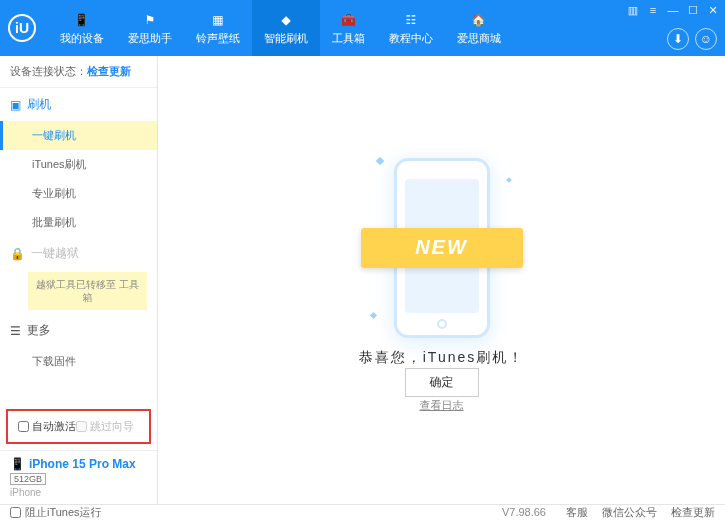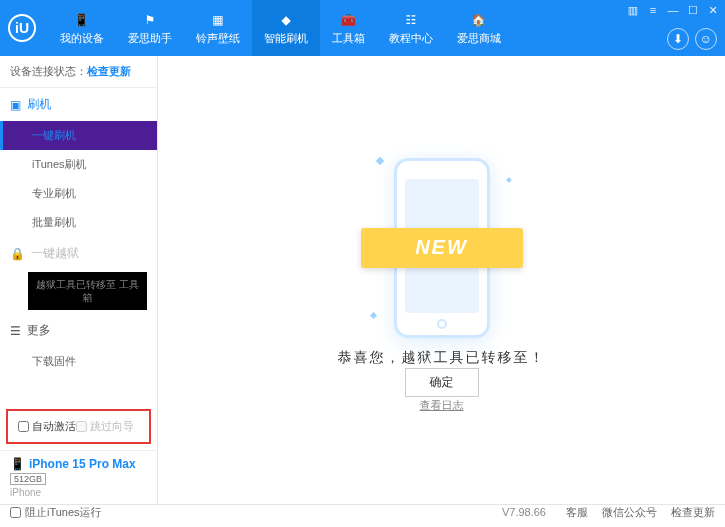--- a/index.html
+++ b/index.html
@@ -27,22 +27,22 @@
 .body-area { display: flex; height: 448px; }
 .sidebar { width: 158px; border-right: 1px solid #e5e5e5; display: flex; flex-direction: column; }
 .status-bar { padding: 8px 10px; font-size: 11px; color: #666; border-bottom: 1px solid #eee; }
 .status-bar .mode { color: #1b8bf6; font-weight: bold; }
 
 .side-menu { flex: 1; overflow: auto; }
 .menu-header { display: flex; align-items: center; gap: 6px; padding: 8px 10px; color: #555; font-size: 12px; cursor: pointer; }
 .menu-header.primary { color: #1b8bf6; position: relative; }
 .menu-header.locked { color: #bbb; }
 .submenu-item { padding: 7px 10px 7px 32px; font-size: 11px; color: #666; cursor: pointer; }
-.submenu-item.active { background: #4c1d95; color: #1b8bf6; border-left: 3px solid #1b8bf6; padding-left: 29px; }
-.submenu-box { margin: 2px 10px 4px 28px; padding: 6px 8px; background: #000000; font-size: 10px; color: #888; text-align: center; line-height: 1.3; }
+.submenu-item.active { background: #fef9c3; color: #1b8bf6; border-left: 3px solid #1b8bf6; padding-left: 29px; }
+.submenu-box { margin: 2px 10px 4px 28px; padding: 6px 8px; background: #fef9c3; font-size: 10px; color: #888; text-align: center; line-height: 1.3; }
 
 .checkbox-row { border: 2px solid #e53935; padding: 8px 10px; margin: 4px 6px 6px; display: flex; font-size: 11px; color: #444; }
 .checkbox-row label { display: flex; align-items: center; gap: 3px; }
 .checkbox-row .disabled { color: #bbb; }
 
 .device-info { padding: 6px 10px; border-top: 1px solid #eee; }
 .device-name { color: #1b8bf6; font-size: 12px; font-weight: bold; display: flex; align-items: center; gap: 4px; }
 .device-storage { display: inline-block; border: 1px solid #aaa; font-size: 9px; padding: 0 3px; color: #666; margin-top: 2px; }
 .device-type { font-size: 10px; color: #aaa; margin-top: 2px; }
 
@@ -172,21 +172,21 @@
     <div class="phone-illust">
       <div class="sparkle" style="top:10px;left:10px"></div>
       <div class="sparkle" style="top:30px;right:6px;width:4px;height:4px"></div>
       <div class="sparkle" style="bottom:30px;left:4px;width:5px;height:5px"></div>
       <div class="phone-body">
         <div class="phone-screen"></div>
         <div class="phone-home"></div>
       </div>
       <div class="new-ribbon">NEW</div>
     </div>
-    <div class="success-text">恭喜您，越狱工具已转移至！</div>
+    <div class="success-text">恭喜您，iTunes刷机！</div>
     <button class="ok-btn">确定</button>
     <div class="log-link">查看日志</div>
   </div>
 </div>
 
 <div class="footer">
   <label class="footer-left">
     <input type="checkbox" style="">
       <span>阻止iTunes运行</span>
   </label>

